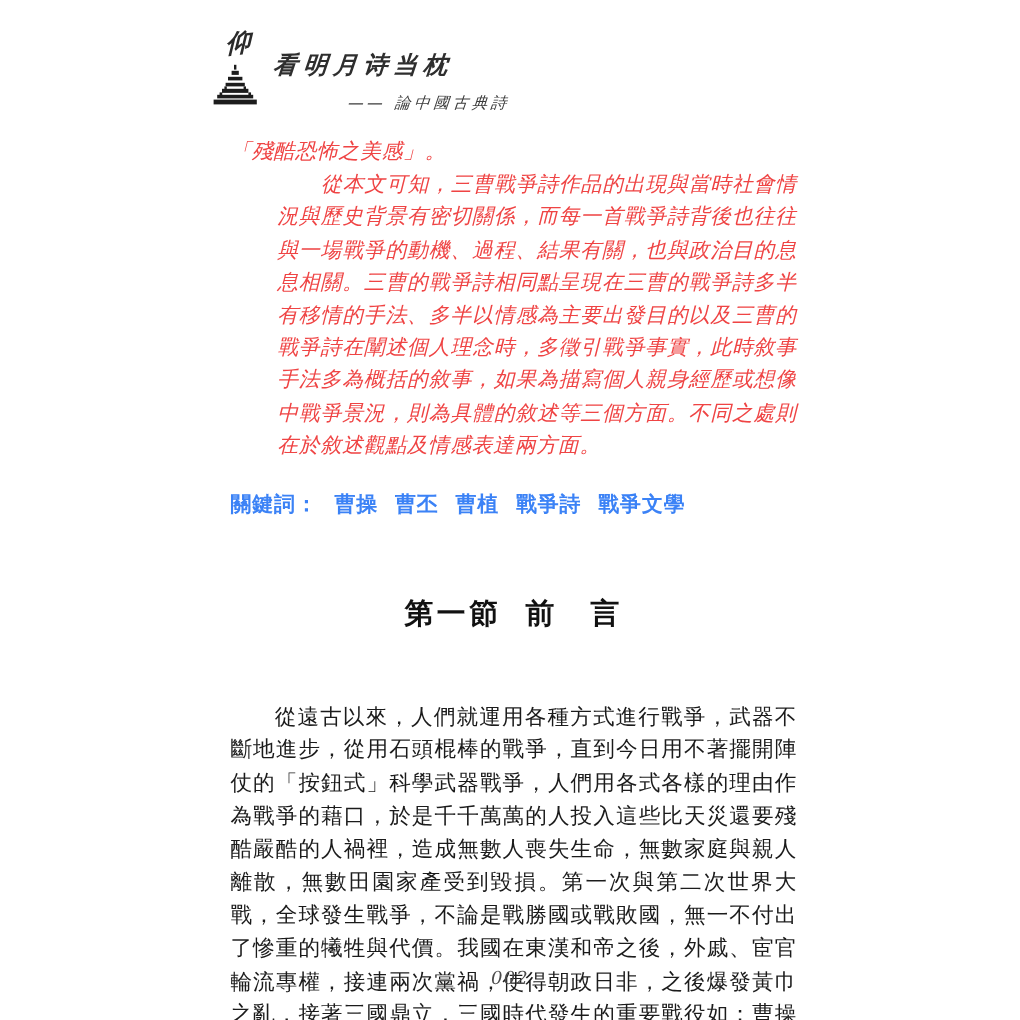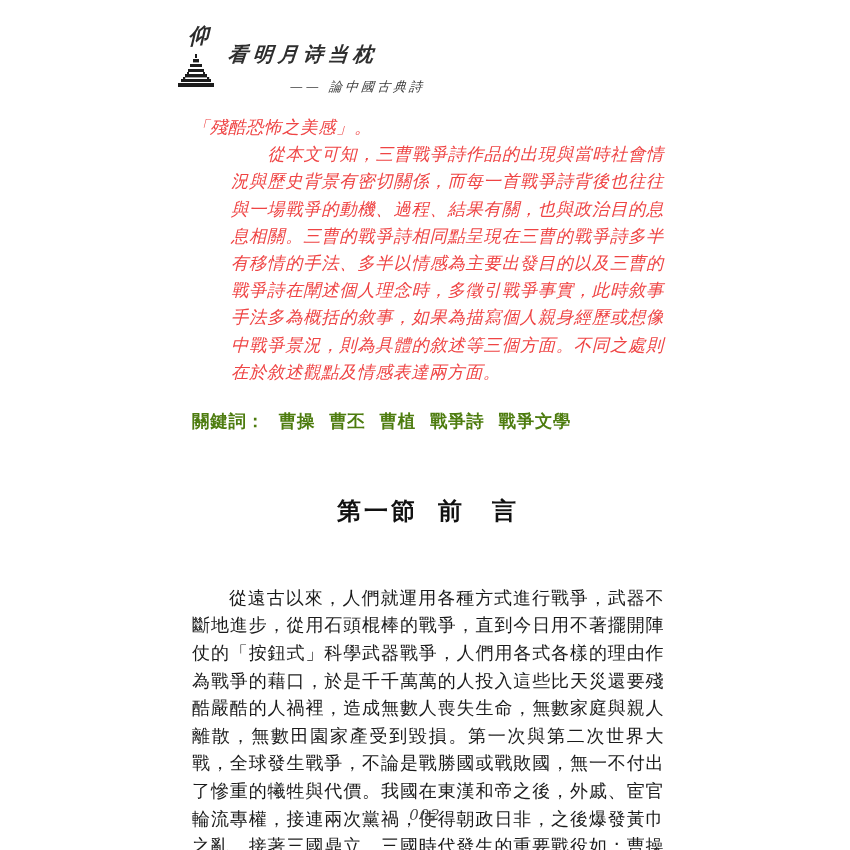--- a/index.html
+++ b/index.html
@@ -117,21 +117,21 @@
   }
 
   .p-hand.indent { text-indent: 2.1em; margin-left: 39px; }
 
   .keywords {
     margin-top: 22px;
     font-family: "DejaVu Sans", "Liberation Sans", sans-serif;
     font-size: 17.4px;
     line-height: 27px;
     font-weight: 700;
-    color: #4d7c0f;
+    color: #3b82f6;
     letter-spacing: 0.8px;
     white-space: nowrap;
   }
   .keywords .kw { margin-left: 14px; }
   .keywords .kw:first-of-type { margin-left: 2px; }
 
   .section-title {
     margin-top: 62px;
     text-align: center;
     font-family: "DejaVu Sans", "Liberation Sans", sans-serif;

